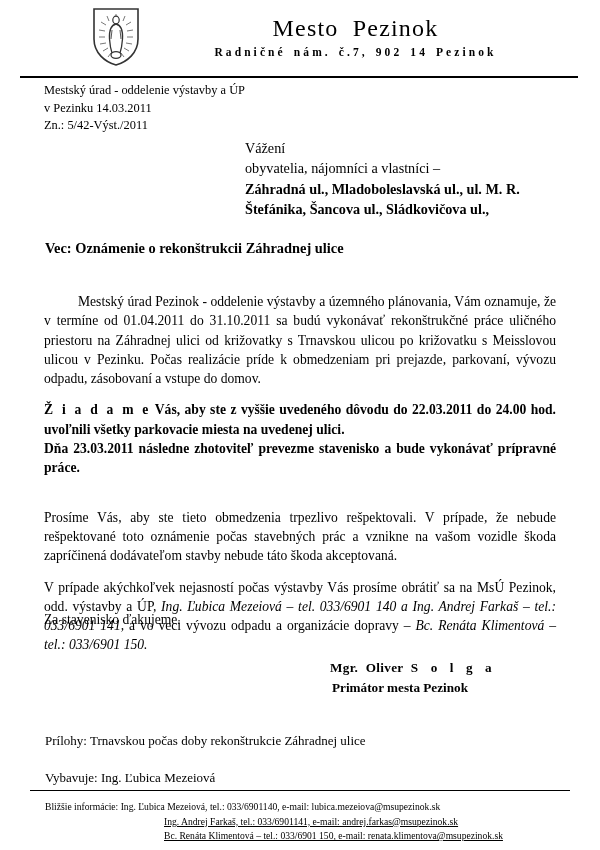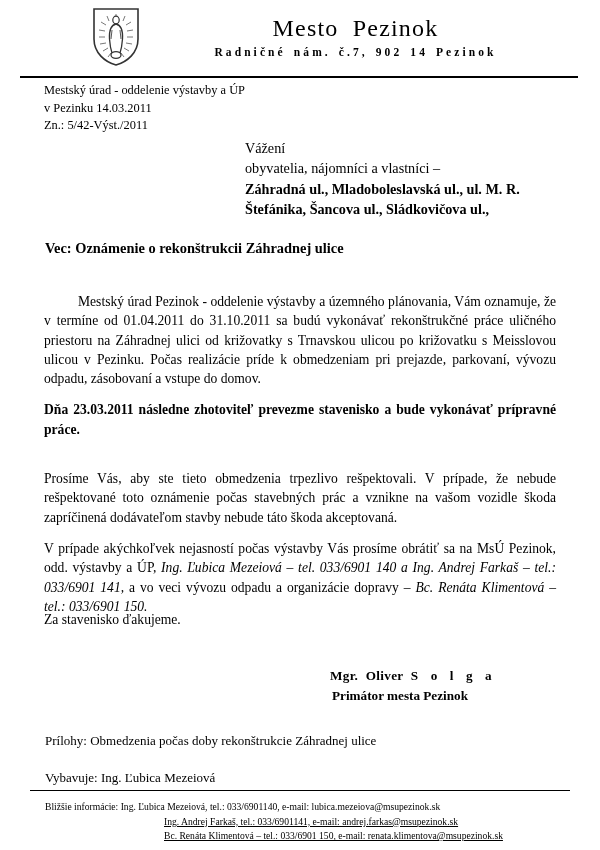--- a/index.html
+++ b/index.html
@@ -132,21 +132,21 @@
   
   .signature {
     position: absolute;
     left: 330px;
     top: 658px;
     font-size: 13.2px;
     font-weight: bold;
     line-height: 1.5;
     text-align: left;
   }
-  .sig-name { letter-spacing: 0.3px; word-spacing: 4px; margin-top: 8px; }
+  .sig-name { letter-spacing: 0.3px; word-spacing: 4px; }
   .sig-name .sp { letter-spacing: 2.6px; }
   .sig-role { padding-left: 2px; }
 
   
   .attachments {
     position: absolute;
     left: 45px;
     top: 733px;
     font-size: 13px;
     line-height: 1.3;
@@ -223,37 +223,38 @@
     <div>obyvatelia, nájomníci a vlastníci –</div>
     <div class="bold">Záhradná ul., Mladoboleslavská ul., ul. M. R.</div>
     <div class="bold">Štefánika, Šancova ul., Sládkovičova ul.,</div>
   </div>
 
   <div class="subject">Vec: Oznámenie o rekonštrukcii Záhradnej ulice</div>
 
   <div class="body-area">
     <p class="para indent">Mestský úrad Pezinok - oddelenie výstavby a územného plánovania,  Vám oznamuje, že v termíne od 01.04.2011 do 31.10.2011  sa budú vykonávať rekonštrukčné práce uličného priestoru na Záhradnej ulici od križovatky s Trnavskou ulicou po križovatku s Meisslovou ulicou v Pezinku. Počas realizácie príde k obmedzeniam pri prejazde, parkovaní, vývozu odpadu, zásobovaní  a vstupe do domov.</p>
 
+    <p class="para bold nogap"><span class="spaced-word">Ž i a d a m e</span><span> Vás, aby ste z vyššie uvedeného dôvodu do 22.03.2011 do 24.00 hod. uvoľnili všetky parkovacie miesta na uvedenej ulici.</span></p>
 
     <p class="para bold">Dňa 23.03.2011 následne zhotoviteľ prevezme stavenisko a bude vykonávať prípravné práce.</p>
 
     <p class="para">Prosíme Vás, aby ste tieto obmedzenia trpezlivo rešpektovali. V prípade, že nebude rešpektované toto oznámenie počas stavebných prác a vznikne na vašom vozidle škoda zapríčinená dodávateľom stavby  nebude táto škoda akceptovaná.</p>
 
     <p class="para"><span>V prípade akýchkoľvek nejasností počas výstavby Vás prosíme obrátiť sa na MsÚ Pezinok, odd. výstavby a ÚP, </span><span class="it">Ing. Ľubica Mezeiová – tel. 033/6901 140 a Ing. Andrej Farkaš – tel.: 033/6901 141,</span><span> a vo veci vývozu odpadu a organizácie dopravy – </span><span class="it">Bc. Renáta Klimentová – tel.: 033/6901 150.</span></p>
   </div>
 
   <div class="thanks">Za stavenisko ďakujeme.</div>
 
   <div class="signature">
     <div class="sig-name"><span>Mgr.  Oliver  </span><span class="sp">S o l g a</span></div>
     <div class="sig-role">Primátor mesta Pezinok</div>
   </div>
 
   <div class="attachments">
-    <div>Prílohy: Obmedzenia počas doby rekonštrukcie Záhradnej ulice</div>
+    <div>Prílohy: Trnavskou počas doby rekonštrukcie Záhradnej ulice</div>
     <div class="row2">Vybavuje: Ing. Ľubica Mezeiová</div>
   </div>
 
   <div class="rule-bottom"></div>
   <div class="footer">
     <div>Bližšie informácie: Ing. Ľubica Mezeiová, tel.: 033/6901140, e-mail: lubica.mezeiova@msupezinok.sk</div>
     <div class="line2">Ing. Andrej Farkaš,  tel.: 033/6901141, e-mail: andrej.farkas@msupezinok.sk</div>
     <div class="line3">Bc. Renáta Klimentová – tel.: 033/6901 150, e-mail: renata.klimentova@msupezinok.sk</div>
   </div>
 

